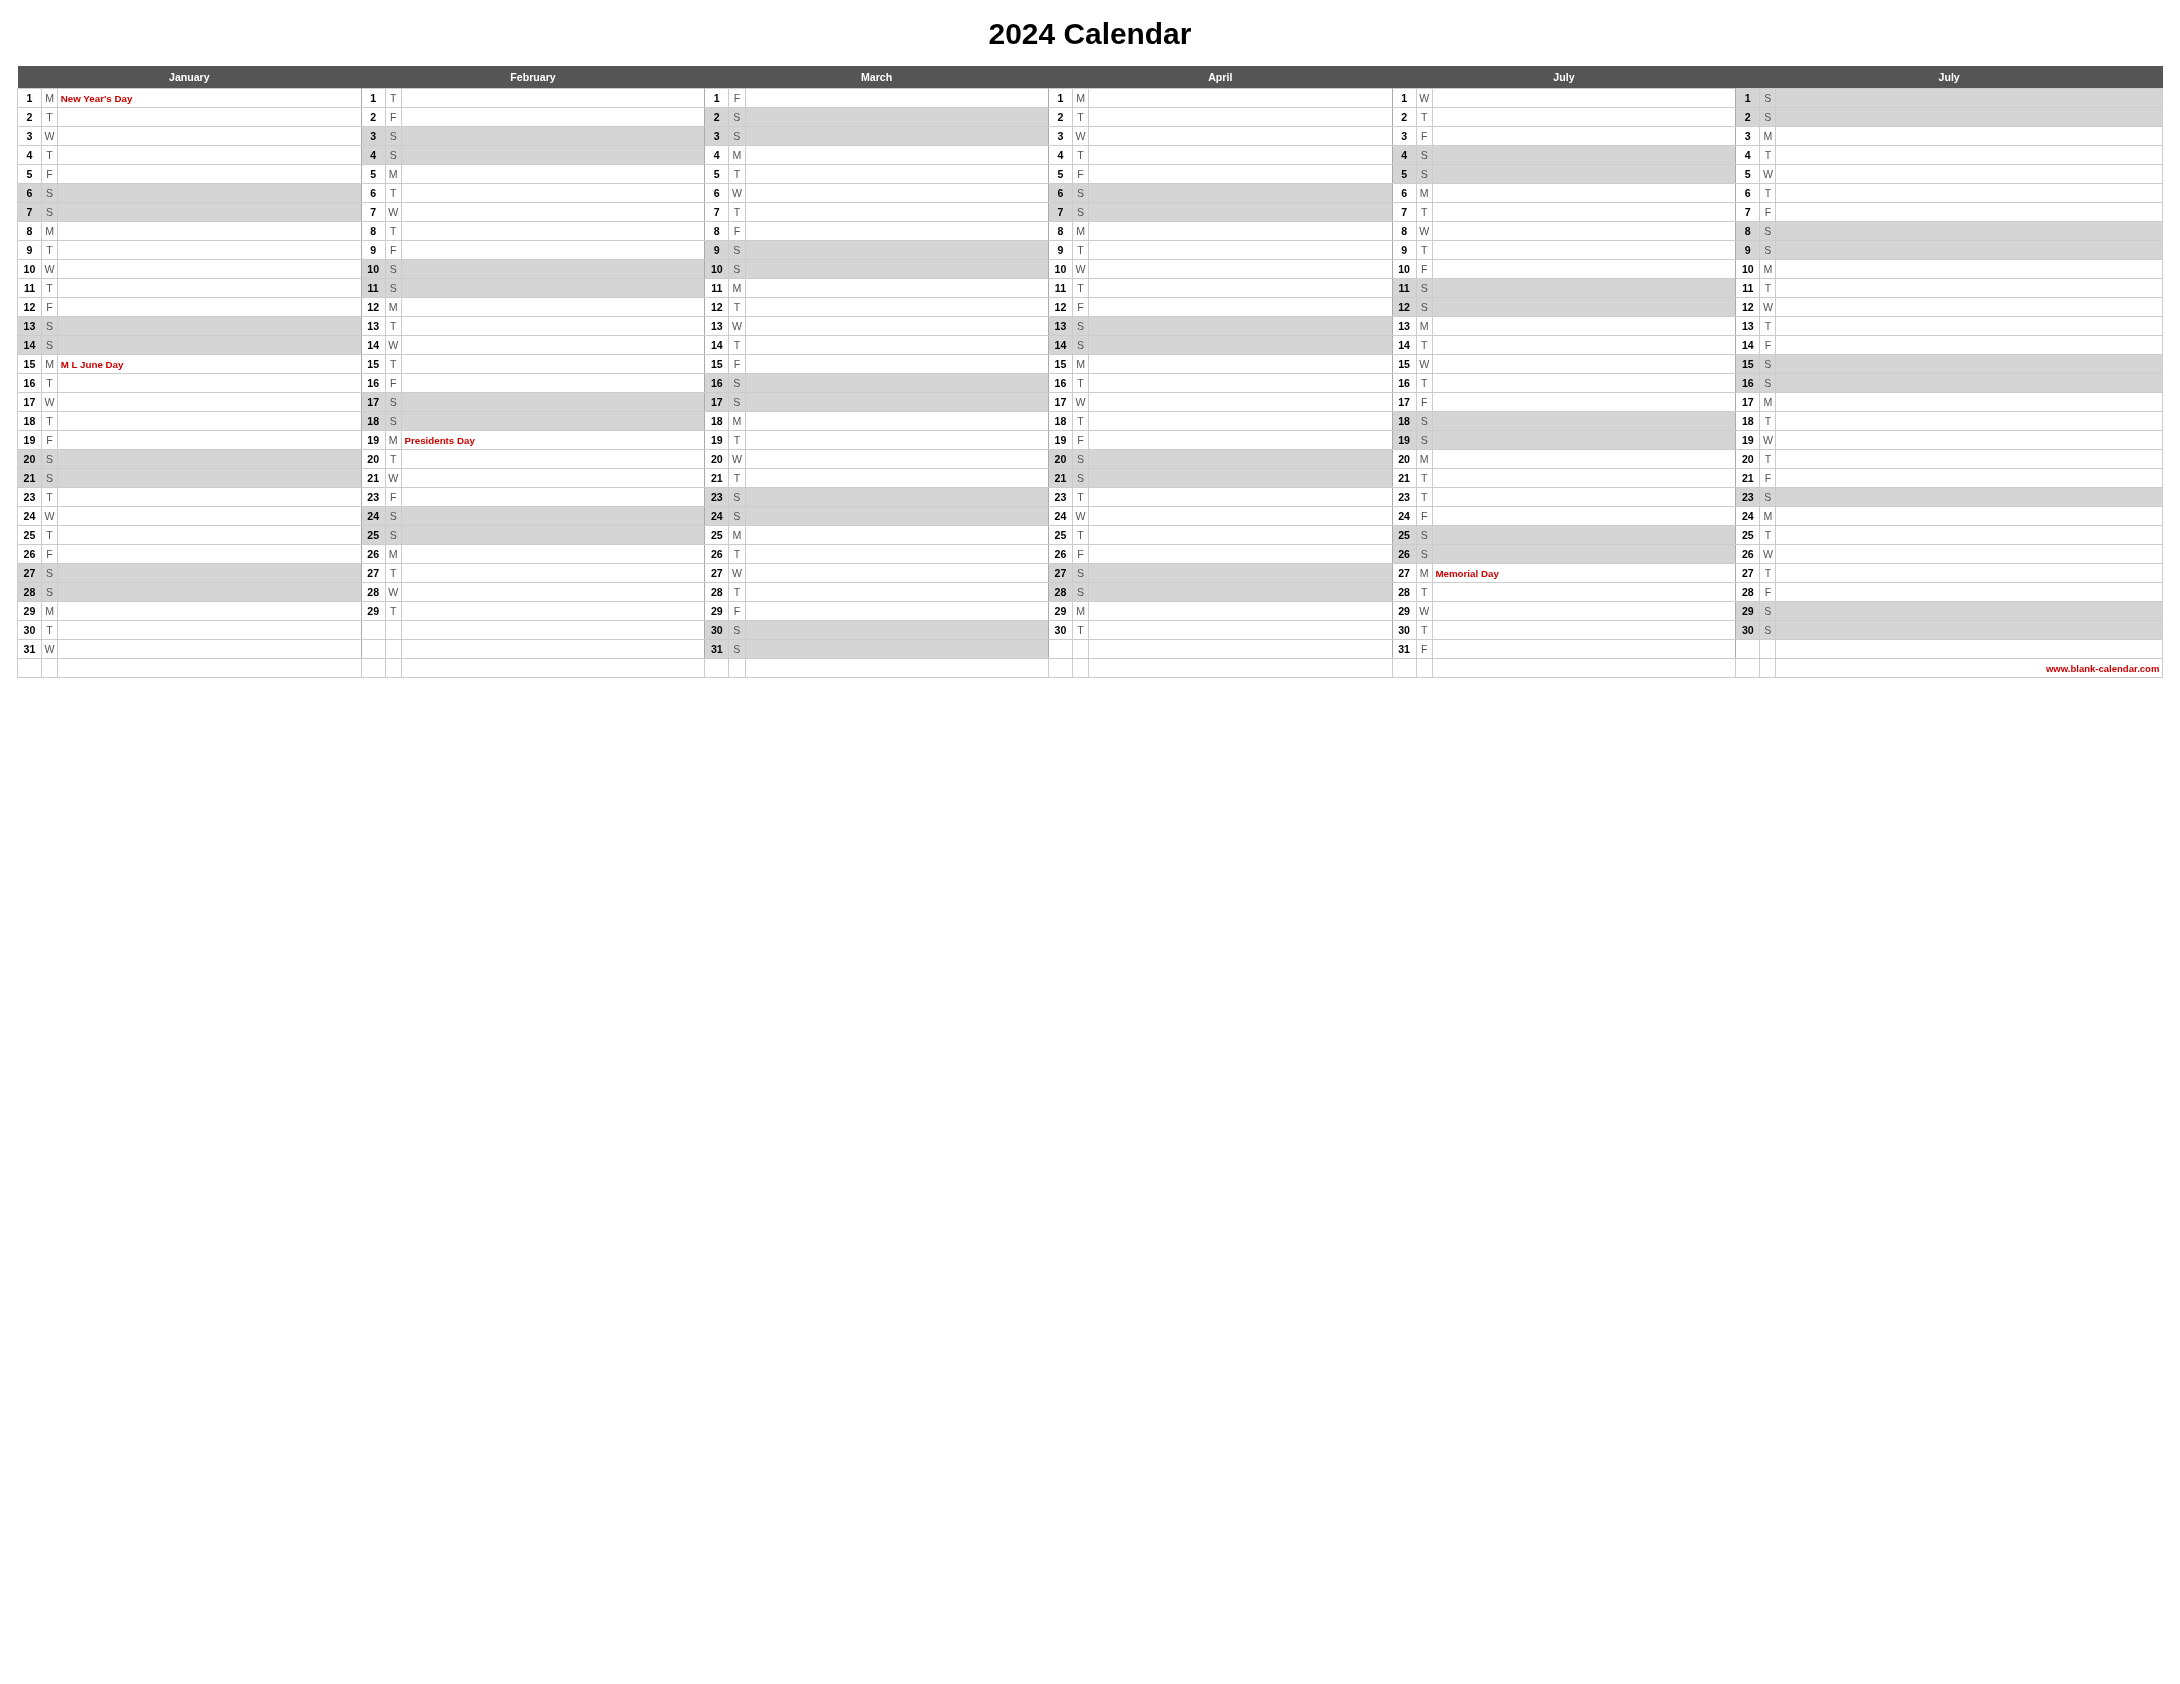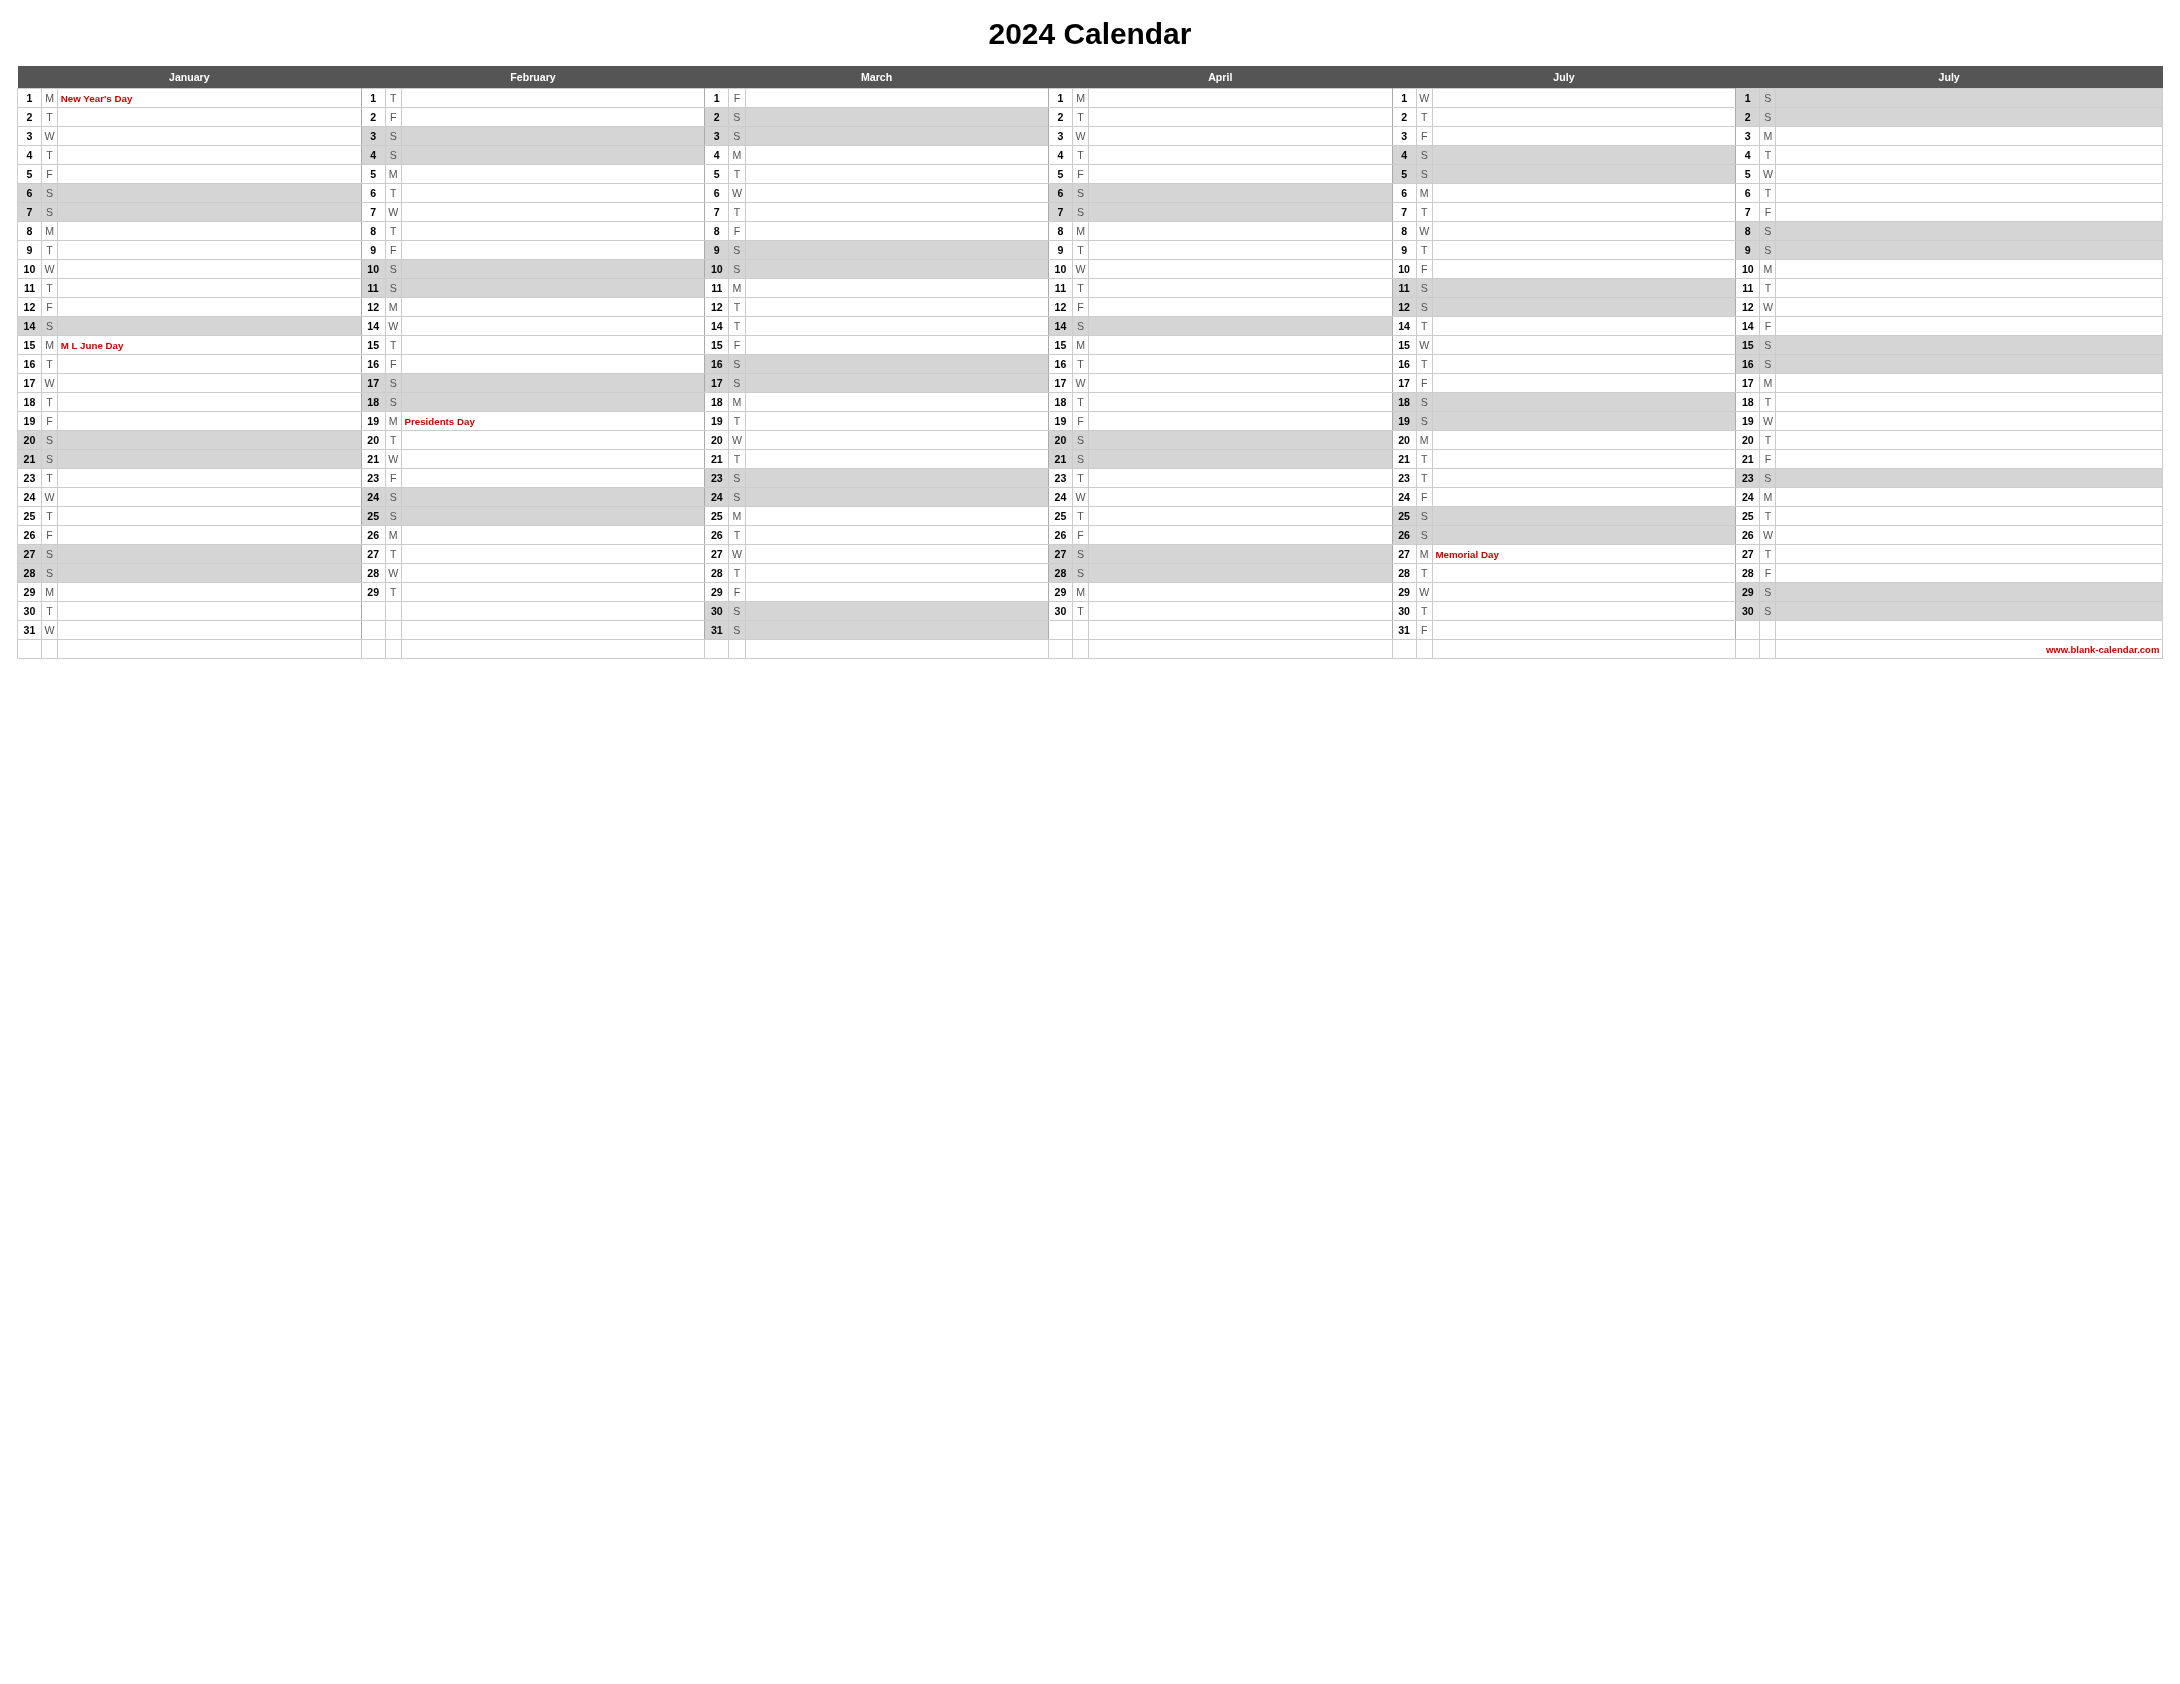--- a/index.html
+++ b/index.html
@@ -292,20 +292,40 @@
           <td style="background: rgb(255, 255, 255); text-align: center; width: 15.3px; color: rgb(85, 85, 85); border-right: 0.9px solid rgb(204, 204, 204);">F</td>
           <td style="background: rgb(255, 255, 255); min-width: 94px; border-right: 1.7px solid rgb(170, 170, 170);"></td>
           <td style="background: rgb(213, 213, 213); text-align: center; font-weight: bold; width: 24px; border-right: 0.9px solid rgb(204, 204, 204);">12</td>
           <td style="background: rgb(213, 213, 213); text-align: center; width: 15.3px; color: rgb(85, 85, 85); border-right: 0.9px solid rgb(204, 204, 204);">S</td>
           <td style="background: rgb(213, 213, 213); min-width: 94px; border-right: 1.7px solid rgb(170, 170, 170);"></td>
           <td style="background: rgb(255, 255, 255); text-align: center; font-weight: bold; width: 24px; border-right: 0.9px solid rgb(204, 204, 204);">12</td>
           <td style="background: rgb(255, 255, 255); text-align: center; width: 15.3px; color: rgb(85, 85, 85); border-right: 0.9px solid rgb(204, 204, 204);">W</td>
           <td style="background: rgb(255, 255, 255); min-width: 94px; border-right: 0.9px solid rgb(204, 204, 204);"></td>
         </tr>
         <tr>
+          <td style="background: rgb(213, 213, 213); text-align: center; font-weight: bold; width: 24px; border-right: 0.9px solid rgb(204, 204, 204);">13</td>
+          <td style="background: rgb(213, 213, 213); text-align: center; width: 15.3px; color: rgb(85, 85, 85); border-right: 0.9px solid rgb(204, 204, 204);">S</td>
+          <td style="background: rgb(213, 213, 213); min-width: 94px; border-right: 1.7px solid rgb(170, 170, 170);"></td>
+          <td style="background: rgb(255, 255, 255); text-align: center; font-weight: bold; width: 24px; border-right: 0.9px solid rgb(204, 204, 204);">13</td>
+          <td style="background: rgb(255, 255, 255); text-align: center; width: 15.3px; color: rgb(85, 85, 85); border-right: 0.9px solid rgb(204, 204, 204);">T</td>
+          <td style="background: rgb(255, 255, 255); min-width: 94px; border-right: 1.7px solid rgb(170, 170, 170);"></td>
+          <td style="background: rgb(255, 255, 255); text-align: center; font-weight: bold; width: 24px; border-right: 0.9px solid rgb(204, 204, 204);">13</td>
+          <td style="background: rgb(255, 255, 255); text-align: center; width: 15.3px; color: rgb(85, 85, 85); border-right: 0.9px solid rgb(204, 204, 204);">W</td>
+          <td style="background: rgb(255, 255, 255); min-width: 94px; border-right: 1.7px solid rgb(170, 170, 170);"></td>
+          <td style="background: rgb(213, 213, 213); text-align: center; font-weight: bold; width: 24px; border-right: 0.9px solid rgb(204, 204, 204);">13</td>
+          <td style="background: rgb(213, 213, 213); text-align: center; width: 15.3px; color: rgb(85, 85, 85); border-right: 0.9px solid rgb(204, 204, 204);">S</td>
+          <td style="background: rgb(213, 213, 213); min-width: 94px; border-right: 1.7px solid rgb(170, 170, 170);"></td>
+          <td style="background: rgb(255, 255, 255); text-align: center; font-weight: bold; width: 24px; border-right: 0.9px solid rgb(204, 204, 204);">13</td>
+          <td style="background: rgb(255, 255, 255); text-align: center; width: 15.3px; color: rgb(85, 85, 85); border-right: 0.9px solid rgb(204, 204, 204);">M</td>
+          <td style="background: rgb(255, 255, 255); min-width: 94px; border-right: 1.7px solid rgb(170, 170, 170);"></td>
+          <td style="background: rgb(255, 255, 255); text-align: center; font-weight: bold; width: 24px; border-right: 0.9px solid rgb(204, 204, 204);">13</td>
+          <td style="background: rgb(255, 255, 255); text-align: center; width: 15.3px; color: rgb(85, 85, 85); border-right: 0.9px solid rgb(204, 204, 204);">T</td>
+          <td style="background: rgb(255, 255, 255); min-width: 94px; border-right: 0.9px solid rgb(204, 204, 204);"></td>
+        </tr>
+        <tr>
           <td style="background: rgb(213, 213, 213); text-align: center; font-weight: bold; width: 24px; border-right: 0.9px solid rgb(204, 204, 204);">14</td>
           <td style="background: rgb(213, 213, 213); text-align: center; width: 15.3px; color: rgb(85, 85, 85); border-right: 0.9px solid rgb(204, 204, 204);">S</td>
           <td style="background: rgb(213, 213, 213); min-width: 94px; border-right: 1.7px solid rgb(170, 170, 170);"></td>
           <td style="background: rgb(255, 255, 255); text-align: center; font-weight: bold; width: 24px; border-right: 0.9px solid rgb(204, 204, 204);">14</td>
           <td style="background: rgb(255, 255, 255); text-align: center; width: 15.3px; color: rgb(85, 85, 85); border-right: 0.9px solid rgb(204, 204, 204);">W</td>
           <td style="background: rgb(255, 255, 255); min-width: 94px; border-right: 1.7px solid rgb(170, 170, 170);"></td>
           <td style="background: rgb(255, 255, 255); text-align: center; font-weight: bold; width: 24px; border-right: 0.9px solid rgb(204, 204, 204);">14</td>
           <td style="background: rgb(255, 255, 255); text-align: center; width: 15.3px; color: rgb(85, 85, 85); border-right: 0.9px solid rgb(204, 204, 204);">T</td>
           <td style="background: rgb(255, 255, 255); min-width: 94px; border-right: 1.7px solid rgb(170, 170, 170);"></td>
           <td style="background: rgb(213, 213, 213); text-align: center; font-weight: bold; width: 24px; border-right: 0.9px solid rgb(204, 204, 204);">14</td>

